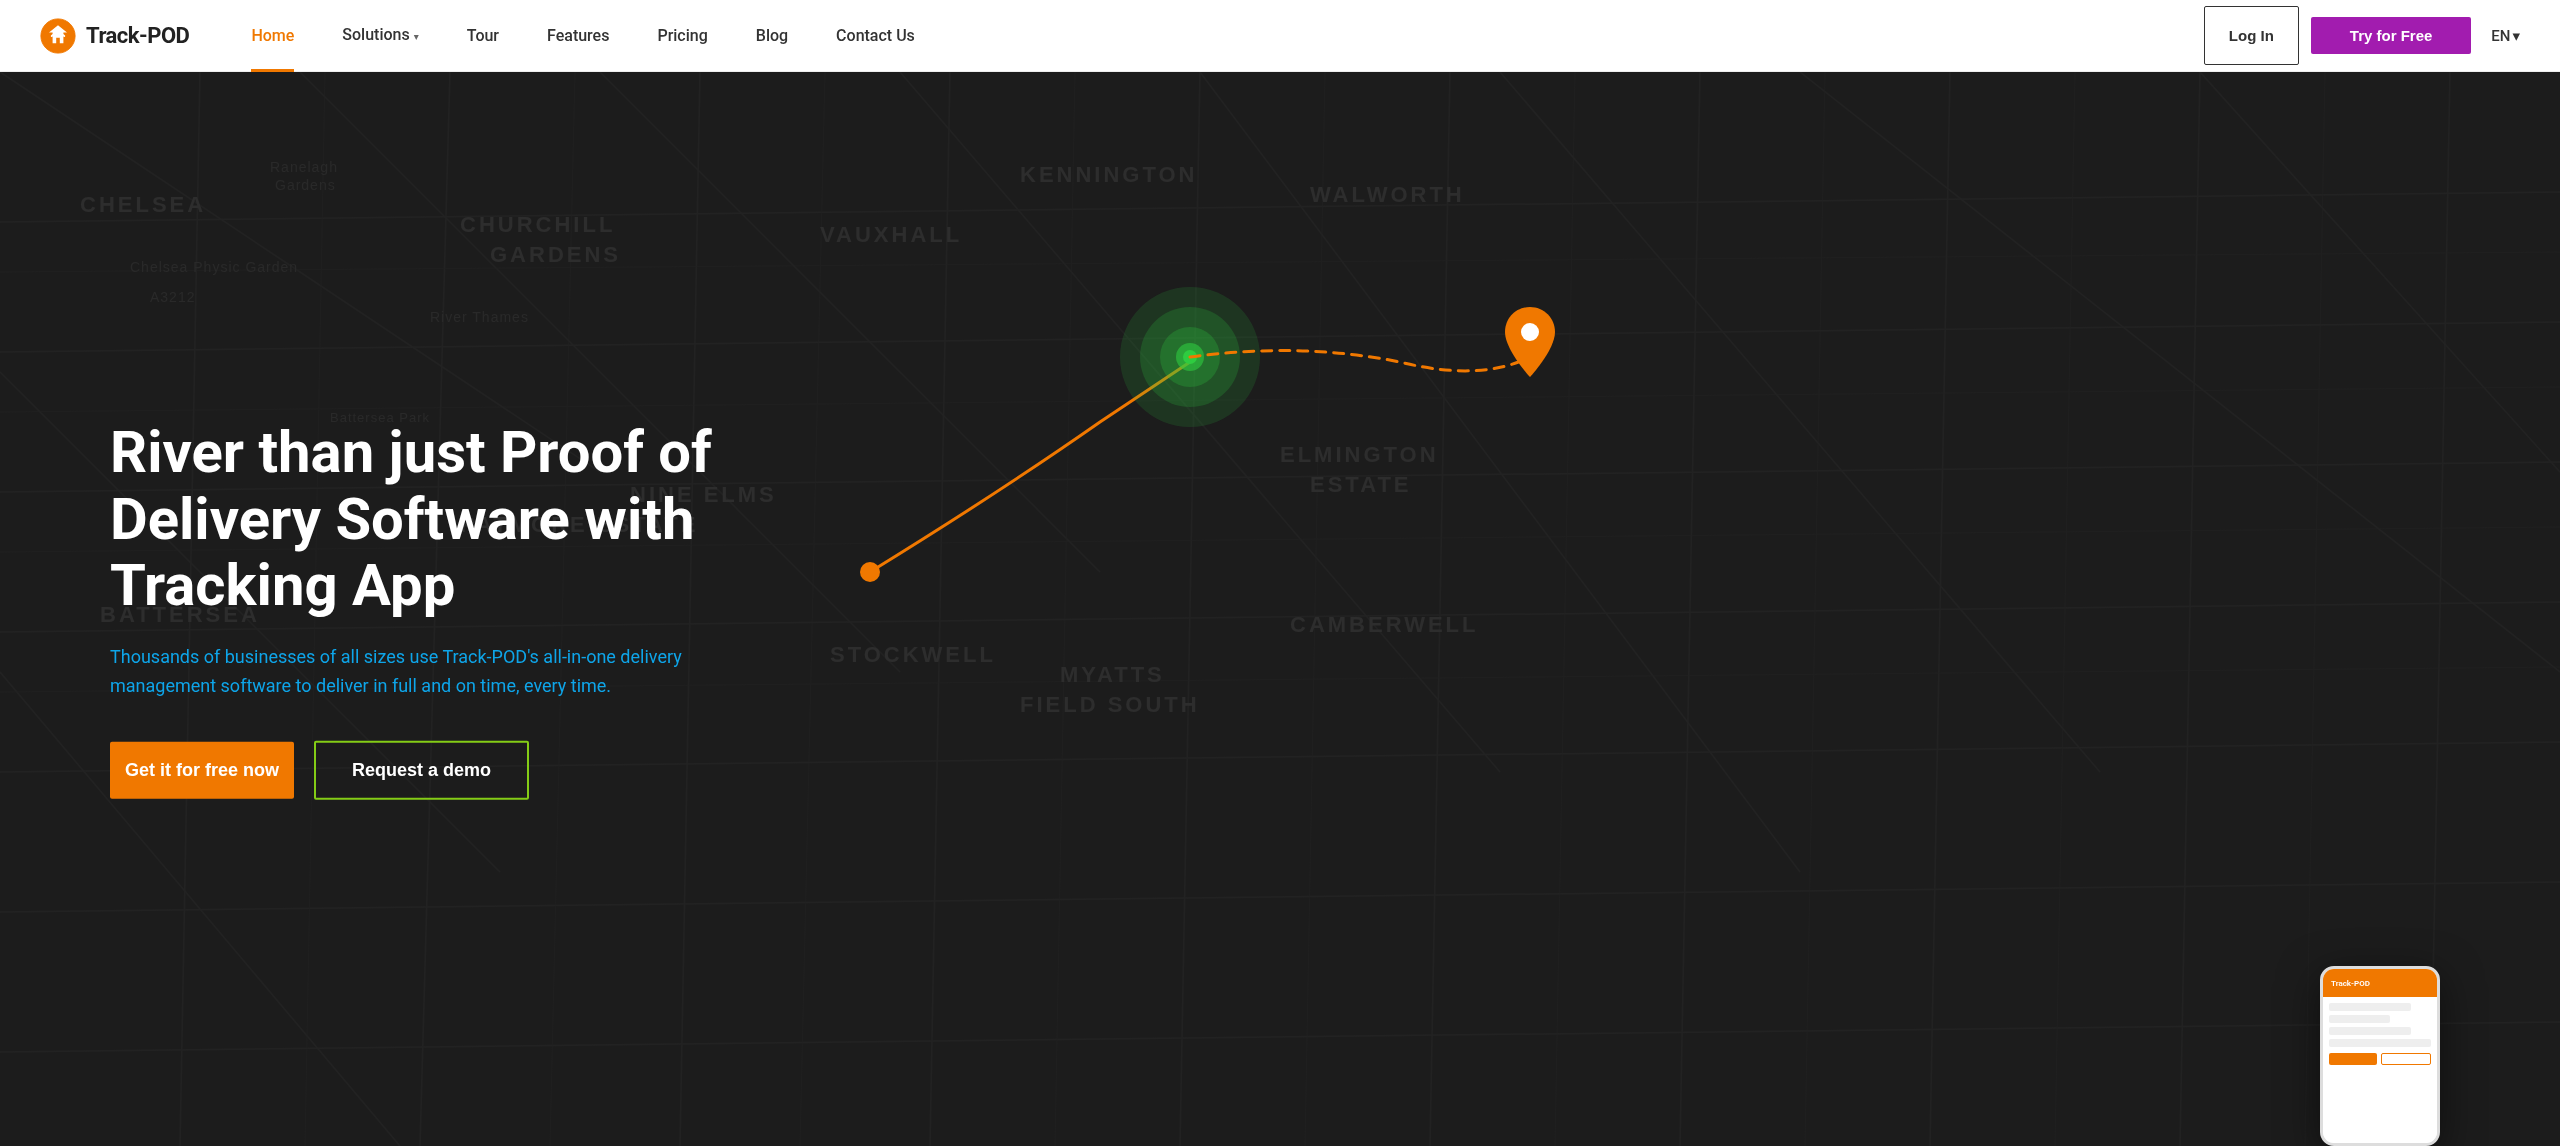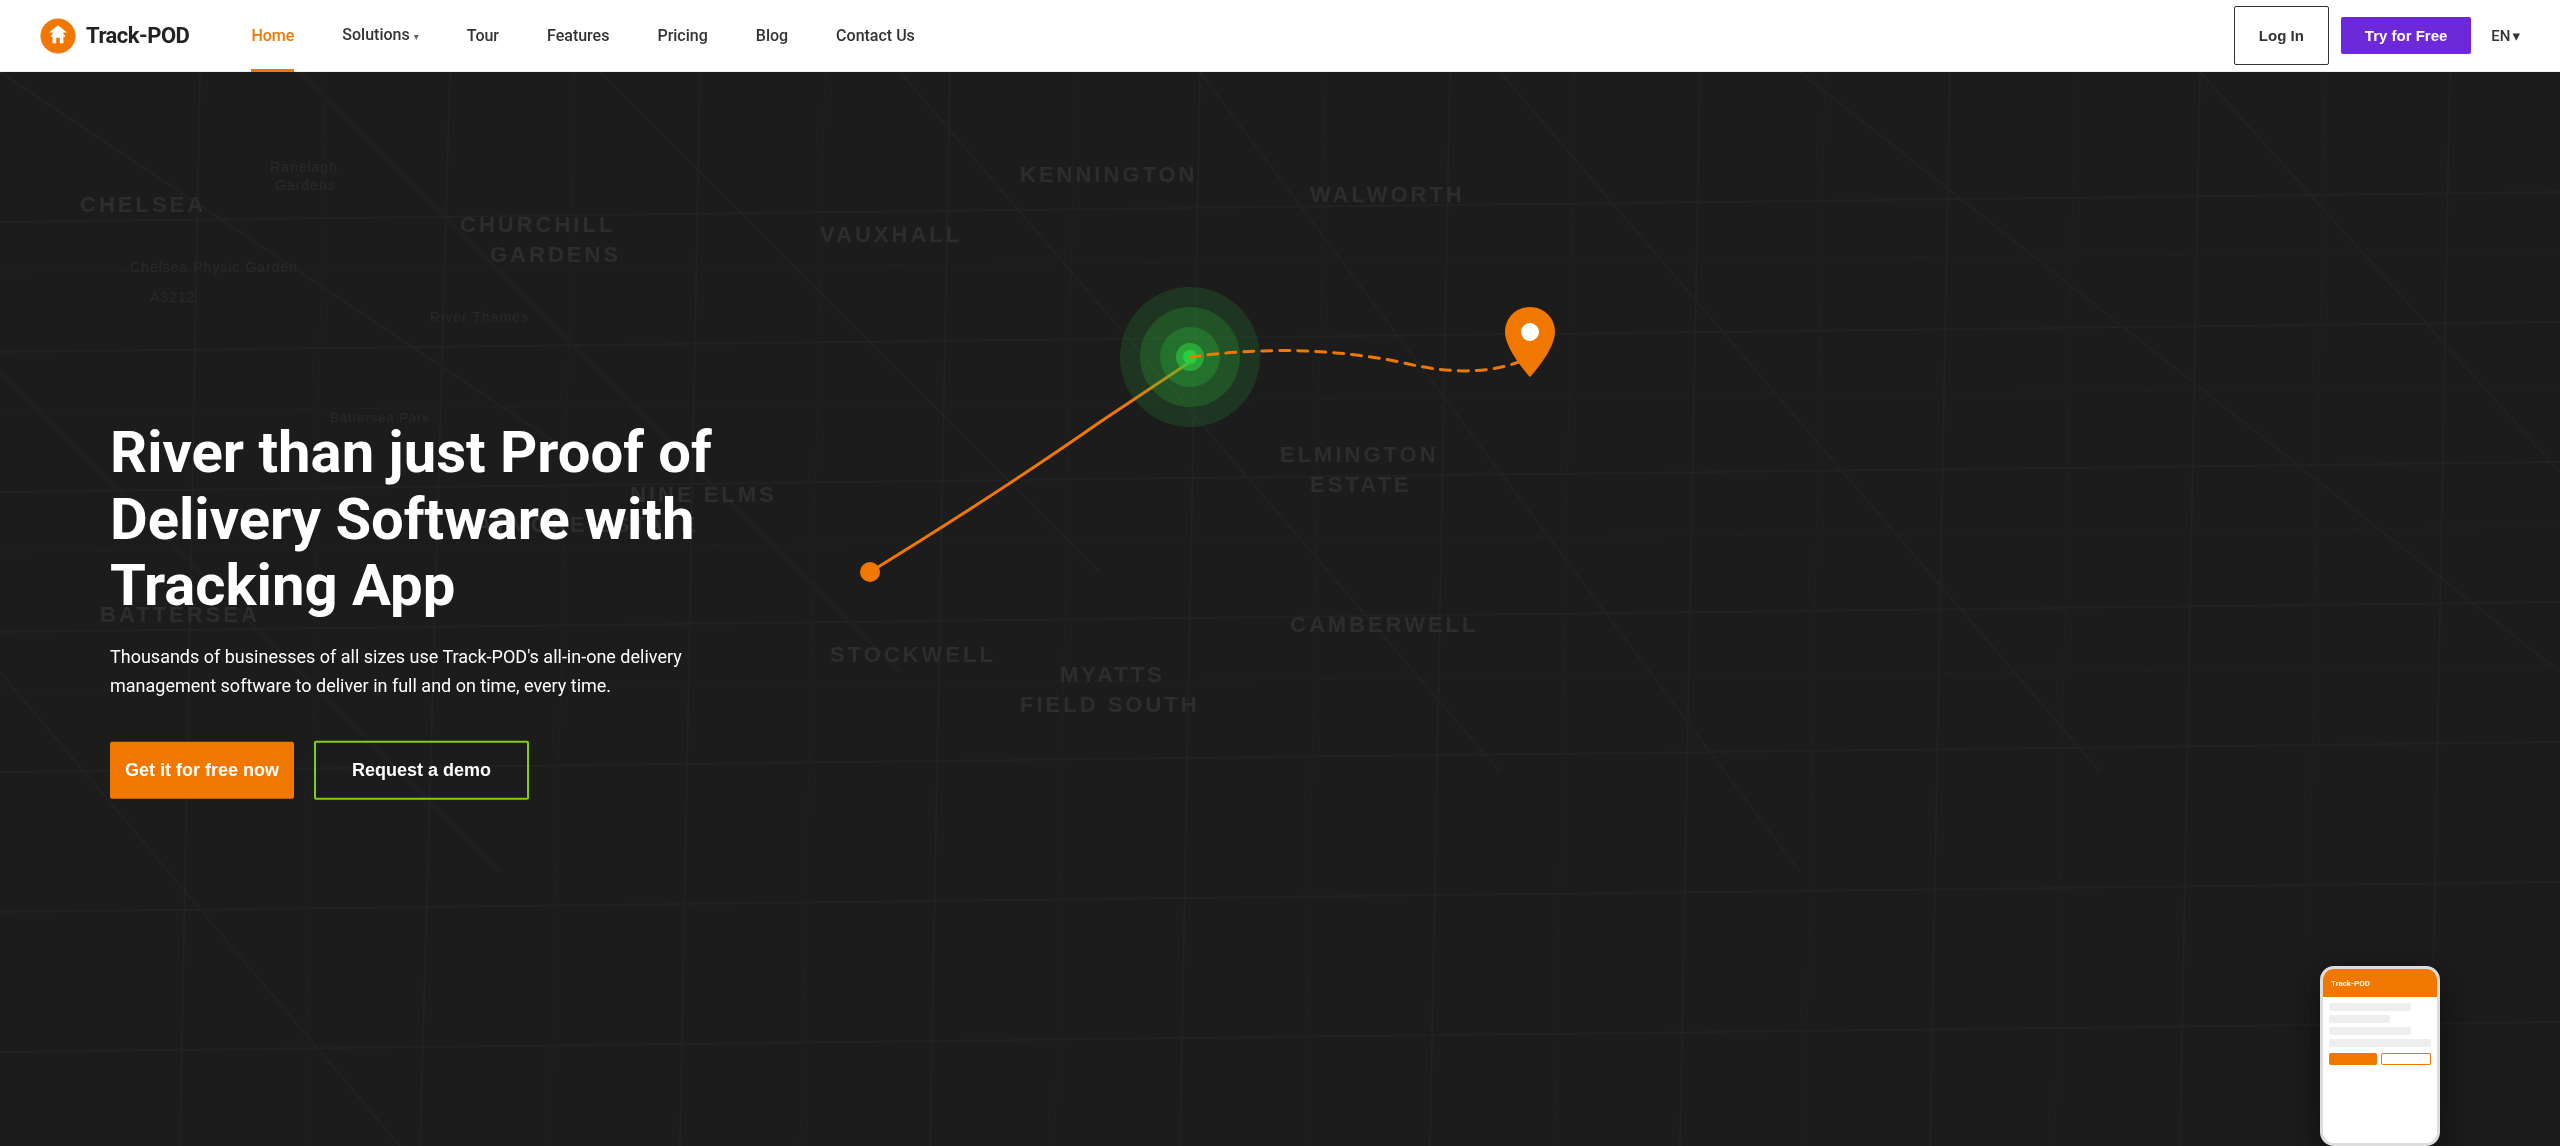--- a/index.html
+++ b/index.html
@@ -80,23 +80,23 @@
       padding: 20px 24px;
       border: 1.5px solid #333;
       background: transparent;
       font-size: 15px;
       font-weight: 600;
       color: #333;
       cursor: pointer;
       border-radius: 2px;
     }
     .btn-try-free {
-      padding: 10px 24px;
+      padding: 10px 39px;
       border: none;
-      background: #6d28d9;
+      background: #a21caf;
       font-size: 15px;
       font-weight: 600;
       color: #fff;
       cursor: pointer;
       border-radius: 2px;
     }
     .lang-selector {
       font-size: 15px;
       font-weight: 500;
       color: #333;
@@ -142,21 +142,21 @@
     .hero-title {
       font-size: 58px;
       font-weight: 700;
       line-height: 1.15;
       margin-bottom: 24px;
       color: #fff;
     }
     .hero-subtitle {
       font-size: 18px;
       line-height: 1.6;
-      color: #ffffff;
+      color: #0ea5e9;
       max-width: 620px;
       margin-bottom: 40px;
     }
     .hero-buttons {
       display: flex;
       gap: 20px;
       align-items: center;
     }
     .btn-hero-primary {
       padding: 18px 15px;

